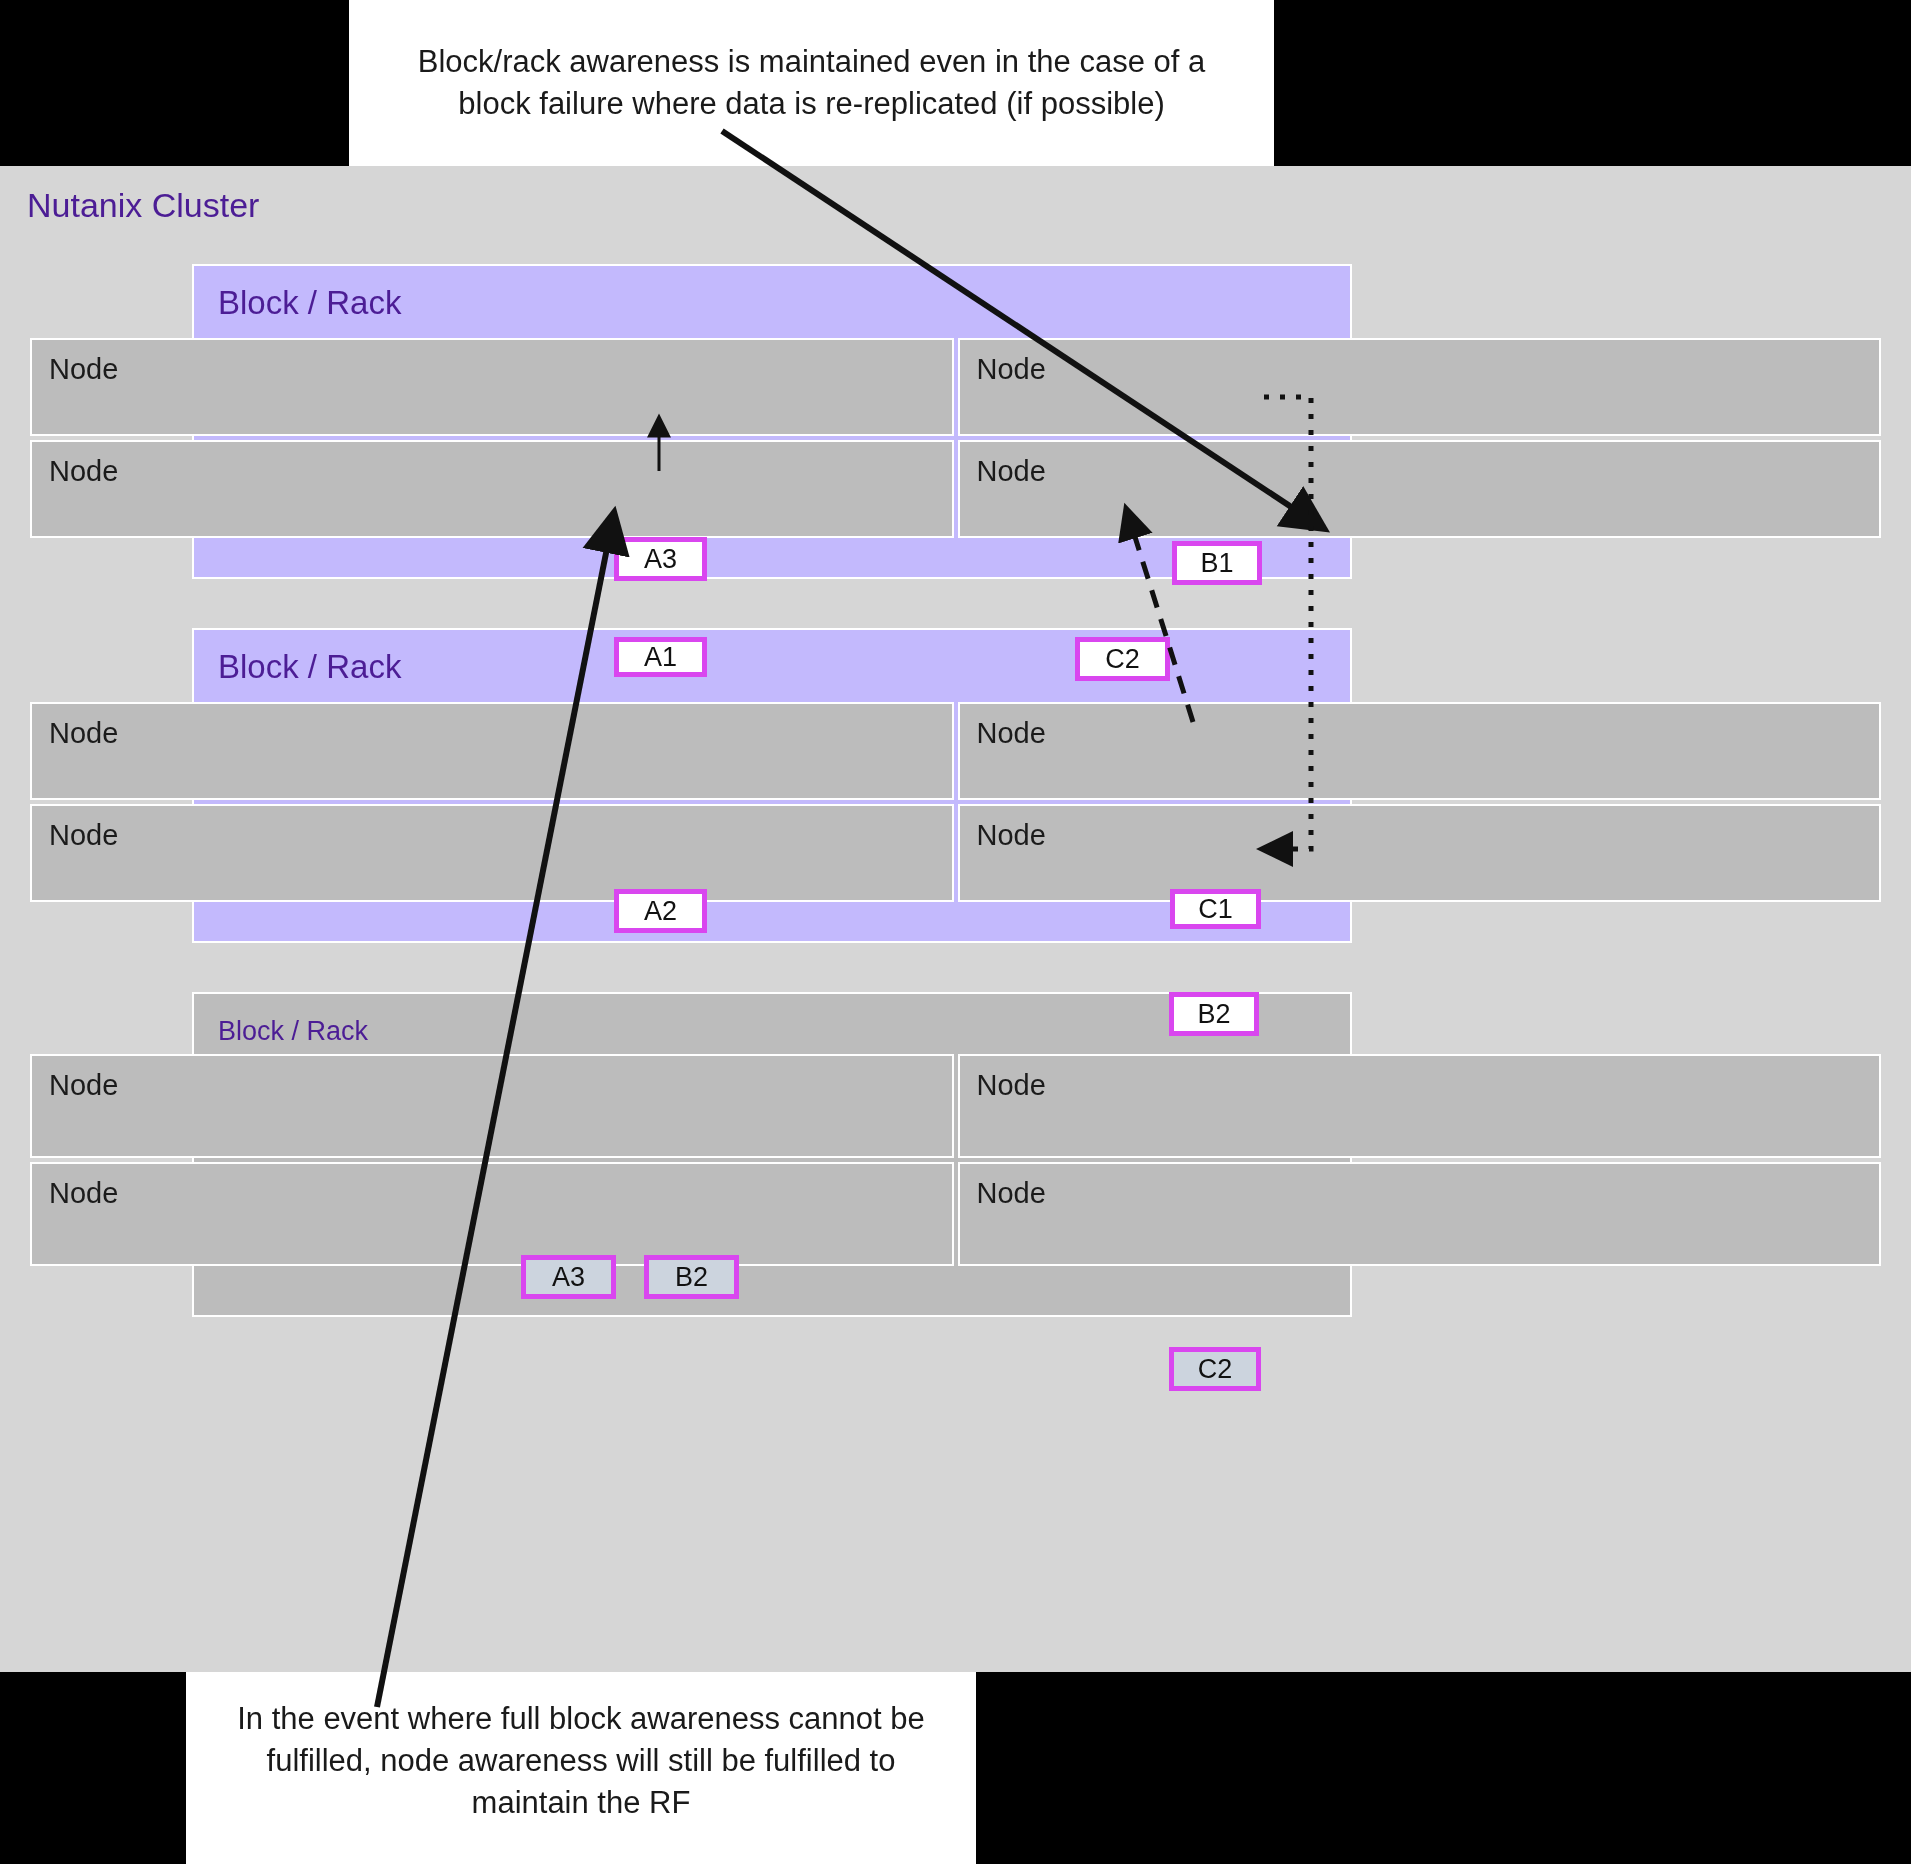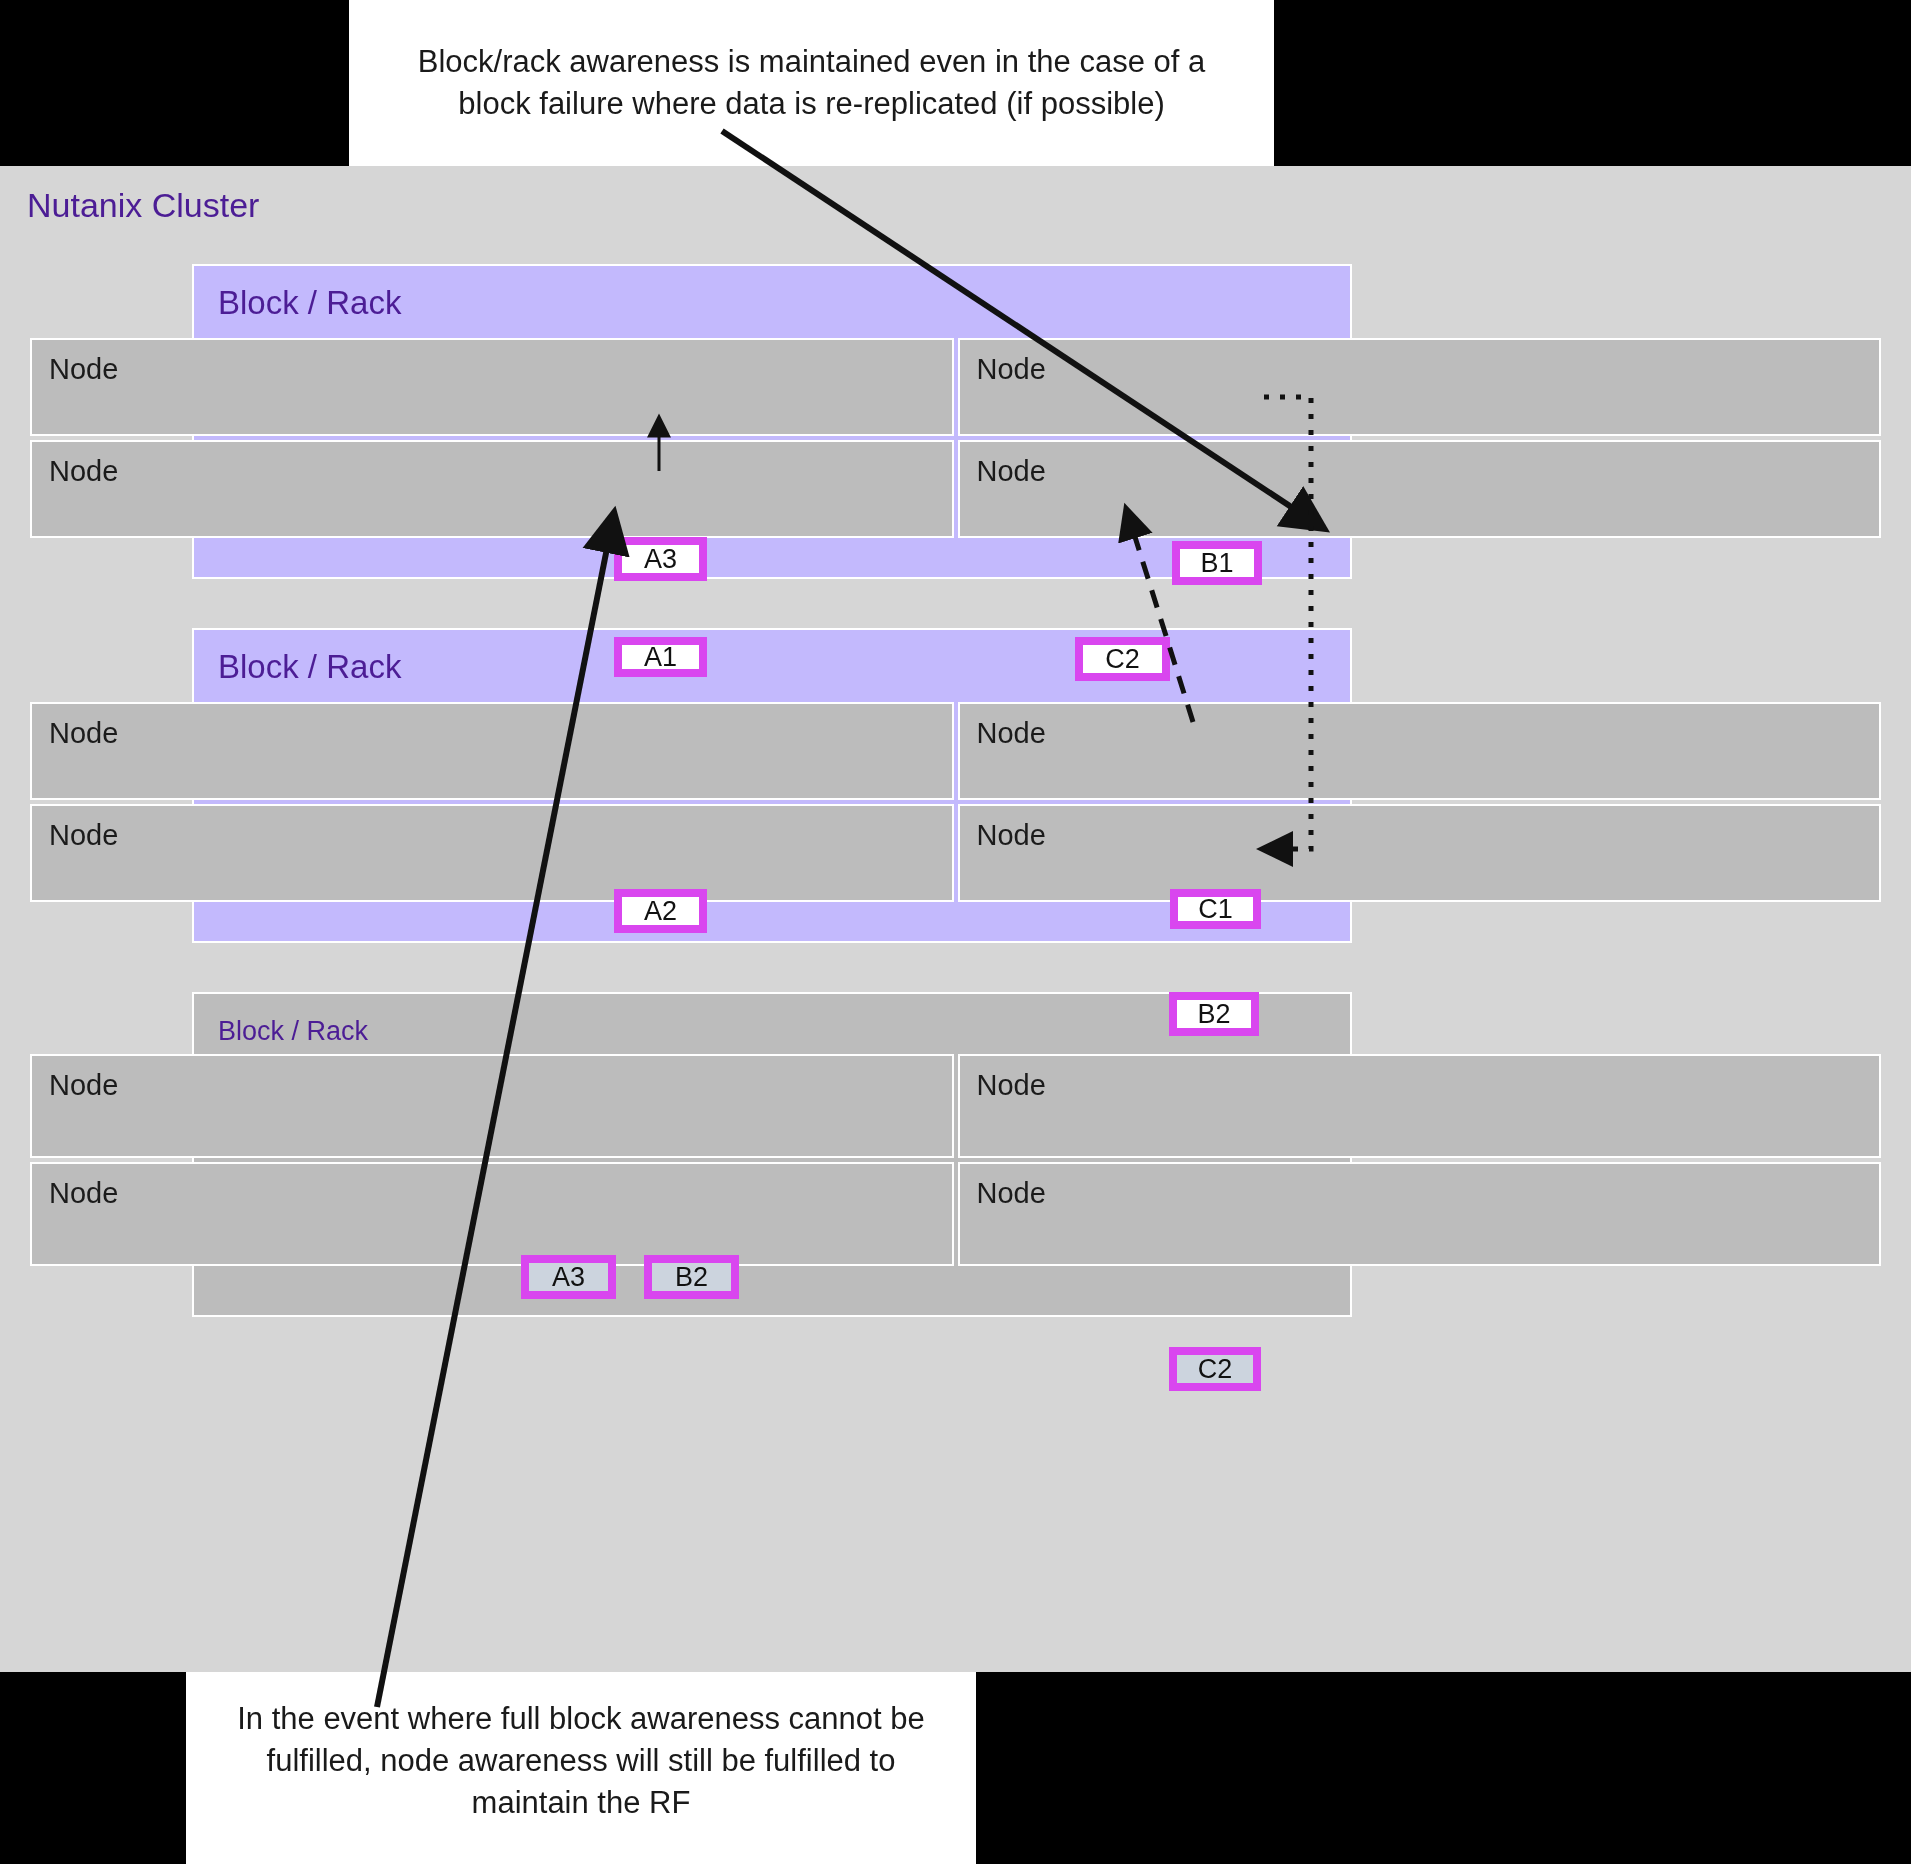--- a/index.html
+++ b/index.html
@@ -36,21 +36,21 @@
              grid-template-columns:1fr 1fr;grid-template-rows:1fr 1fr;
              gap:4px;}
   #grid-1,#grid-2{top:74px;height:200px;}
   #grid-3{top:62px;height:212px;}
 
   .node{background:#bcbcbc;border:2px solid #ffffff;position:relative;box-sizing:border-box;}
   .node-label{position:absolute;left:17px;top:13px;font-size:29px;color:#1b1b1b;}
 
   
   .chip{position:absolute;display:flex;align-items:center;justify-content:center;
-        border:8px solid #d946ef;font-size:27px;color:#111;box-sizing:border-box;}
+        border:5px solid #d946ef;font-size:27px;color:#111;box-sizing:border-box;}
   .chip.white{background:#ffffff;}
   .chip.blue{background:#ccd4de;}
 
   
   #chip-a3-b1{left:614px;top:371px;width:93px;height:44px;}
   #chip-a1{left:614px;top:471px;width:93px;height:40px;}
   #chip-b1{left:1172px;top:375px;width:90px;height:44px;}
   #chip-c2-b1{left:1075px;top:471px;width:95px;height:44px;}
 
   #chip-a2{left:614px;top:723px;width:93px;height:44px;}

